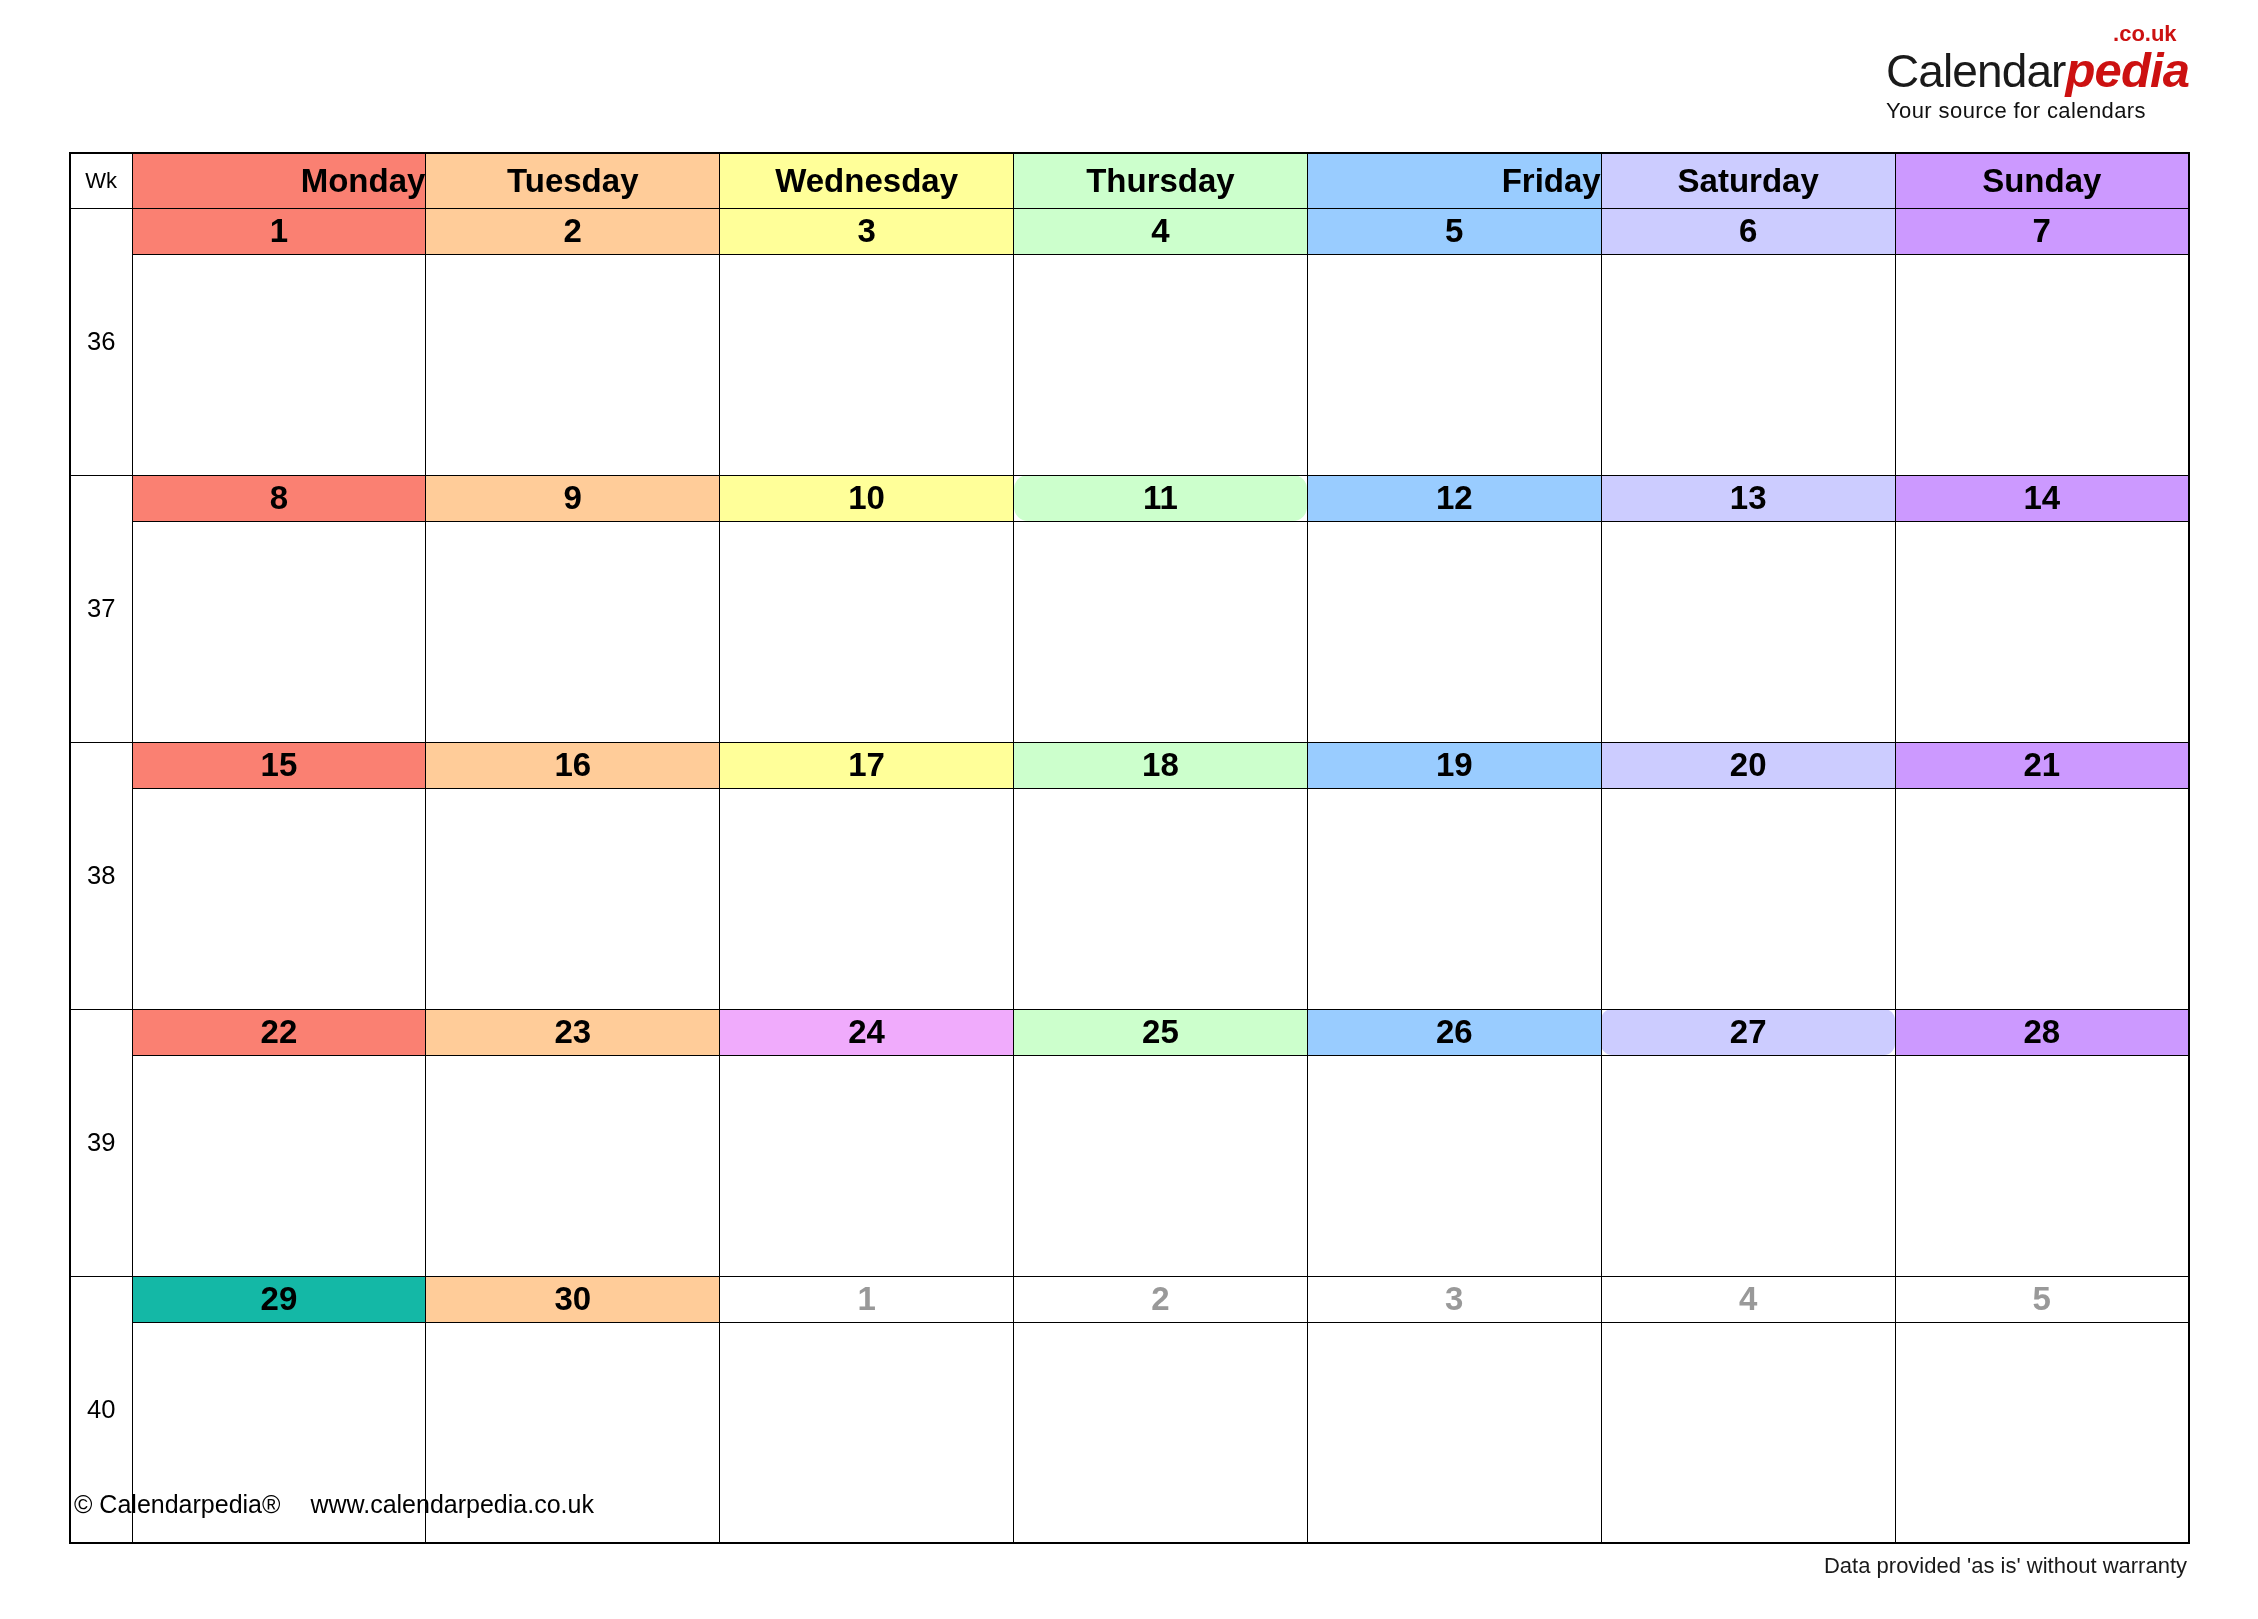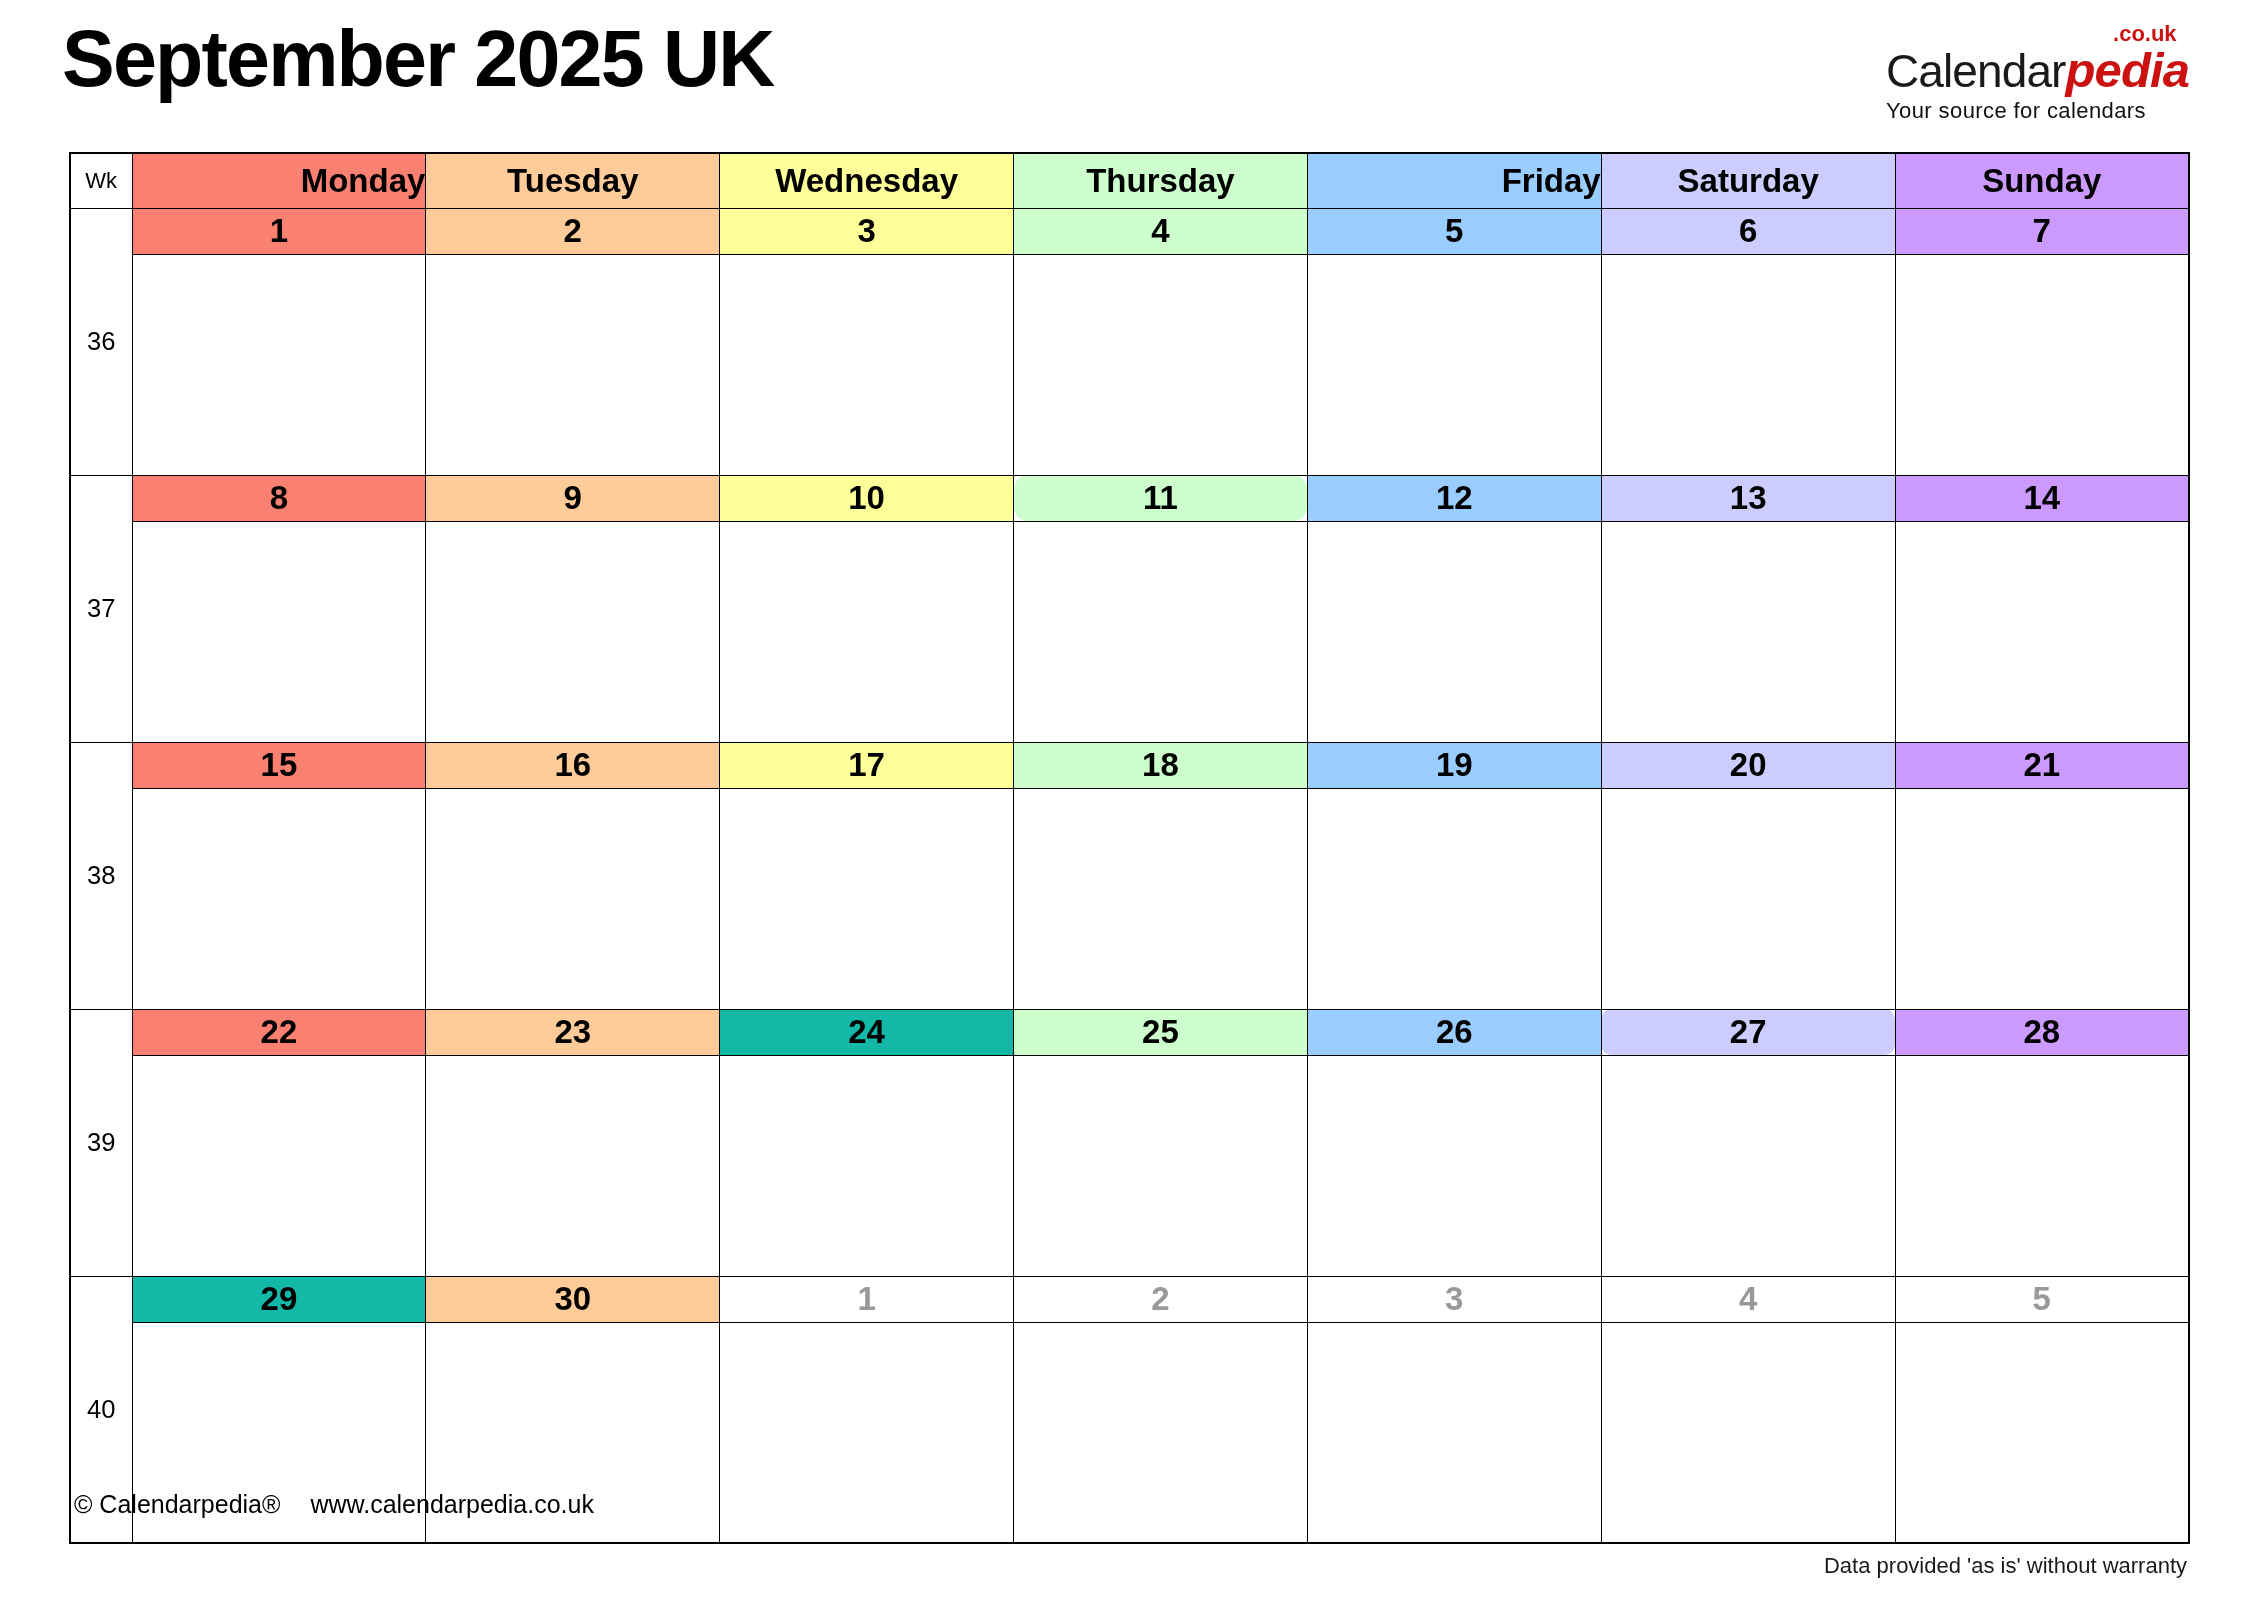--- a/index.html
+++ b/index.html
@@ -58,21 +58,20 @@
     position: absolute; right: 71px; top: 1553px;
     font-size: 22px; color: #1a1a1a; white-space: nowrap;
   }
 </style>
 </head>
 <body>
 
 <div class="page">
 
   <div class="topbar">
-    <h1 class="page-title">September 2025 UK</h1>
     <div class="logo">
       <div class="logo-row">
         <span class="lg-cal">Calendar</span><span class="lg-pedia">pedia</span>
         <span class="lg-couk">.co.uk</span>
       </div>
       <div class="lg-tag">Your source for calendars</div>
     </div>
   </div>
 
   <table class="calendar">
@@ -157,21 +156,21 @@
         <td class="open"></td>
         <td class="open"></td>
         <td class="open"></td>
         <td class="open"></td>
       </tr>
 
       <tr>
         <td class="wk" rowspan="2">39</td>
         <td class="dc" style="background: rgb(250, 128, 114);">22</td>
         <td class="dc" style="background: rgb(255, 204, 153);">23</td>
-        <td class="dc" style="background: #14b8a6;">24</td>
+        <td class="dc" style="background: #f0abfc;">24</td>
         <td class="dc" style="background: rgb(204, 255, 204);">25</td>
         <td class="dc" style="background: rgb(153, 204, 255);">26</td>
         <td class="dc" style="background: rgb(204, 204, 255); border-radius: 11px;">27</td>
         <td class="dc" style="background: rgb(204, 153, 255);">28</td>
       </tr>
       <tr>
         <td class="open"></td>
         <td class="open"></td>
         <td class="open"></td>
         <td class="open"></td>

